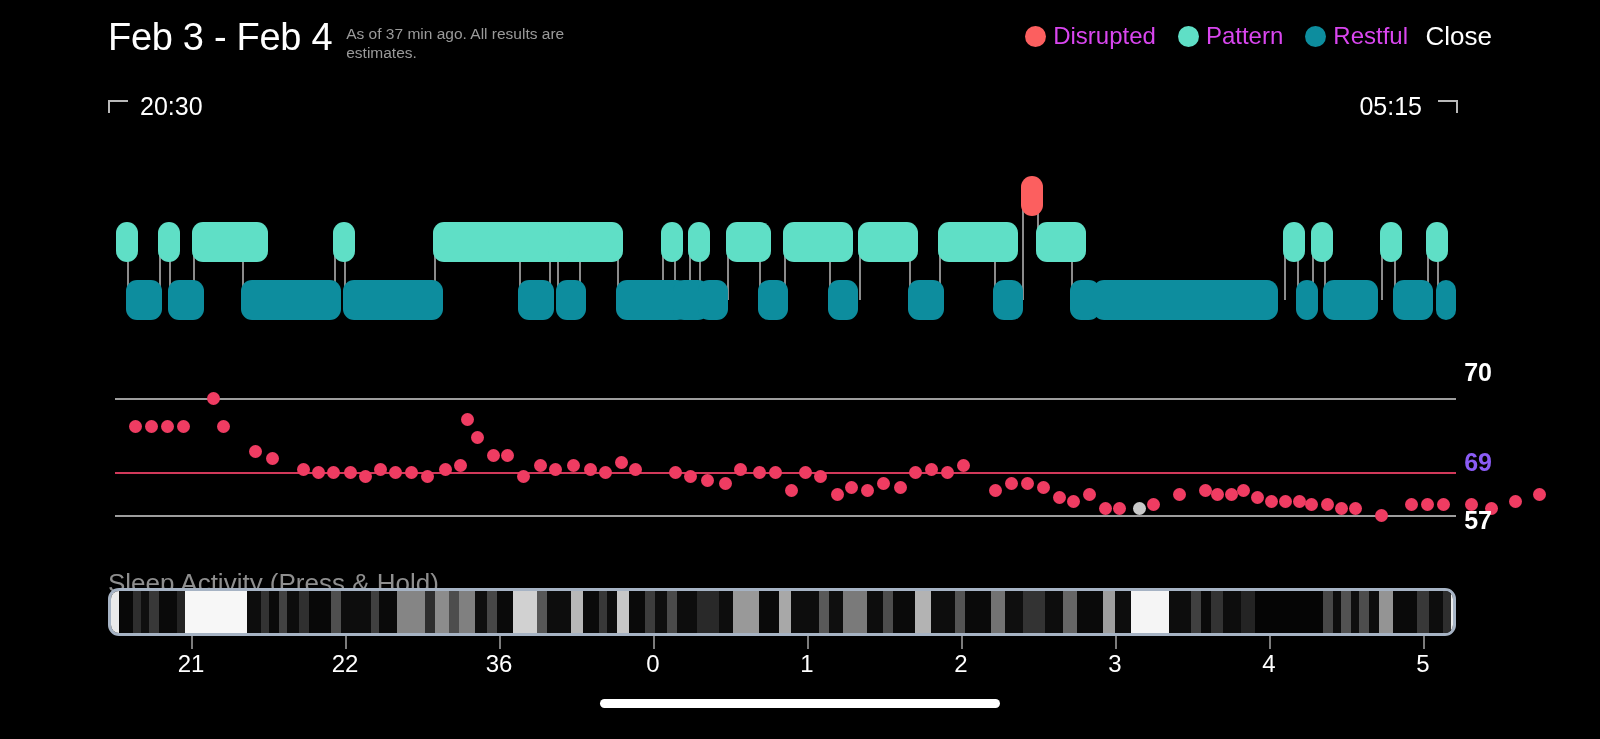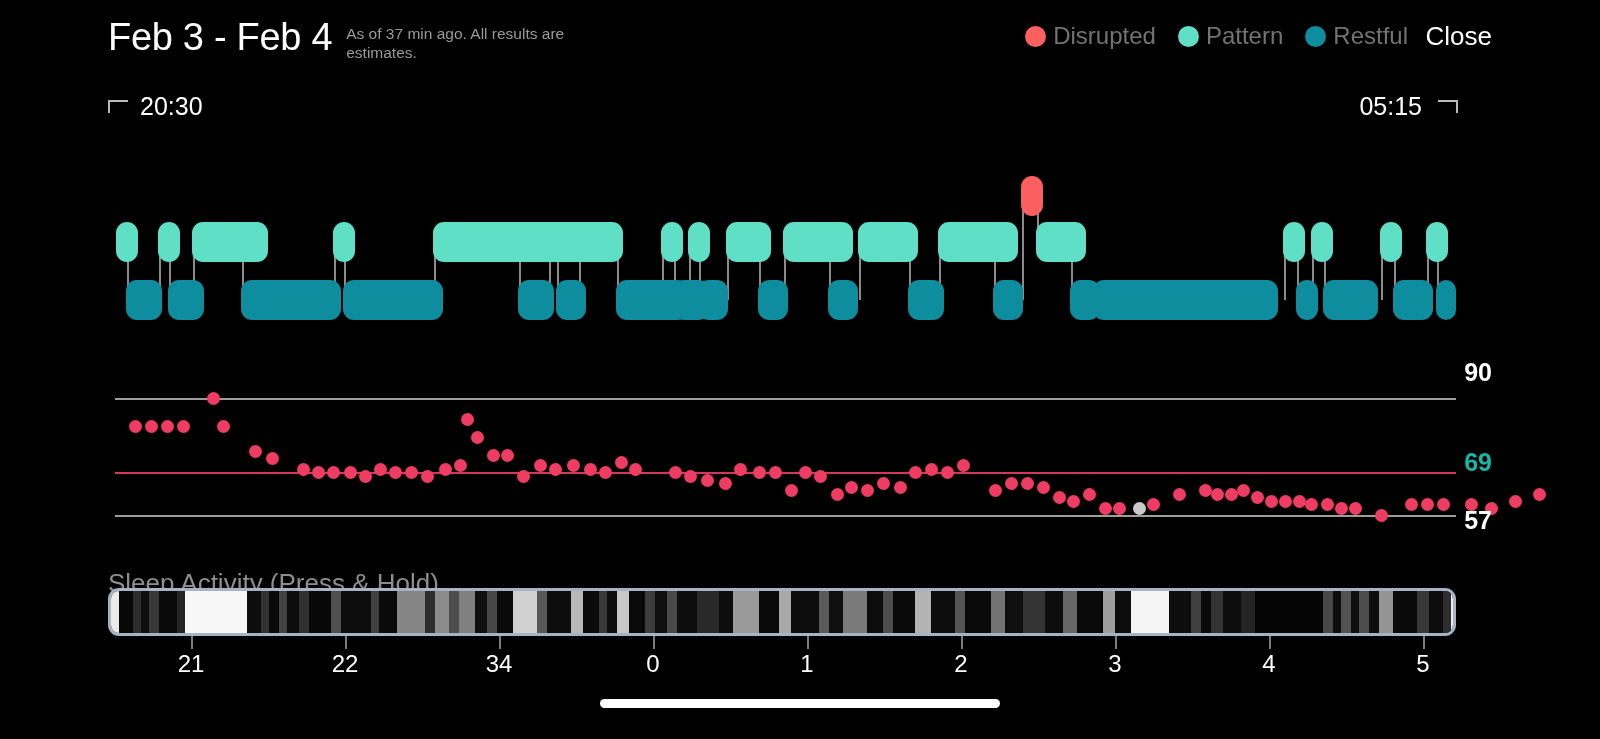--- a/index.html
+++ b/index.html
@@ -15,21 +15,21 @@
   .header { position:absolute; left:0; top:0; width:1600px; height:78px; }
   .title-wrap { position:absolute; left:108px; top:12px; display:flex; align-items:flex-start; }
   .title { font-size:38px; color:#fff; font-weight:400; letter-spacing:-0.3px; line-height:50px; }
   .subtitle { margin-left:14px; margin-top:12px; font-size:15.5px; color:#9a9a9a;
               line-height:19px; width:270px; }
 
   .legend { position:absolute; right:192px; top:22px; display:flex; align-items:center; gap:0; }
   .legend-item { display:flex; align-items:center; margin-left:22px; }
   .legend-item:first-child { margin-left:0; }
   .legend-dot { width:21px; height:21px; border-radius:50%; display:inline-block; }
-  .legend-label { font-size:24px; color:#737373; margin-left:7px; font-weight:400; }
+  .legend-label { font-size:24px; color:#d946ef; margin-left:7px; font-weight:400; }
   .close-btn { position:absolute; right:108px; top:21px; font-size:26px; color:#fff;
                font-weight:400; cursor:pointer; background:none; border:none;
                font-family:"Liberation Sans", sans-serif; padding:0; }
 
   
   .time-row { position:absolute; left:108px; top:92px; width:1350px; height:32px; }
   .time-left { position:absolute; left:0; top:0; display:flex; align-items:center; }
   .time-right { position:absolute; right:0; top:0; display:flex; align-items:center; }
   .corner { width:20px; height:13px; }
   .corner-tl { border-left:2.5px solid #b9b9b9; border-top:2.5px solid #b9b9b9; }
@@ -53,21 +53,21 @@
   .seg.disrupted{ background:#fc5f5f; }
 
   
   .hr { position:absolute; left:115px; top:380px; width:1341px; height:160px; }
   .hr-line { position:absolute; left:0; height:2px; width:1341px; }
   .hr-line.top    { background:#9d9d9d; }
   .hr-line.mid    { background:#d1395a; }
   .hr-line.bottom { background:#9d9d9d; }
   .hr-axis-label { position:absolute; font-size:25px; font-weight:600; }
   #hrlbl-90 { right:108px; top:358px; color:#fff; }
-  #hrlbl-69 { right:108px; top:448px; color:#14b8a6; }
+  #hrlbl-69 { right:108px; top:448px; color:#8b5cf6; }
   #hrlbl-57 { right:108px; top:506px; color:#fff; }
   .hr-dot { position:absolute; width:13px; height:13px; border-radius:50%; background:#ef3c62; }
   .hr-dot.selected { background:#c9c9c9; }
 
   
   .activity-wrap { position:absolute; left:108px; top:588px; width:1348px; height:48px;
                    border:3px solid #a6b3c4; border-radius:11px; background:#000;
                    overflow:hidden; }
   .act-band { position:absolute; top:0; height:100%; }
 
@@ -280,21 +280,21 @@
       <div class="hr-dot" style="left: 1234px; top: 122px;"></div>
       <div class="hr-dot" style="left: 1260px; top: 129.111px;"></div>
       <div class="hr-dot" style="left: 1290px; top: 118.444px;"></div>
       <div class="hr-dot" style="left: 1306px; top: 118.444px;"></div>
       <div class="hr-dot" style="left: 1322px; top: 118.444px;"></div>
       <div class="hr-dot" style="left: 1350px; top: 118.444px;"></div>
       <div class="hr-dot" style="left: 1370px; top: 122px;"></div>
       <div class="hr-dot" style="left: 1394px; top: 114.889px;"></div>
       <div class="hr-dot" style="left: 1418px; top: 107.778px;"></div>
     </div>
-  <div class="hr-axis-label" id="hrlbl-90">90</div>
+  <div class="hr-axis-label" id="hrlbl-90">70</div>
   <div class="hr-axis-label" id="hrlbl-69">69</div>
   <div class="hr-axis-label" id="hrlbl-57">57</div>
 
   <div class="activity-wrap" id="activity-strip">
       <div class="act-band" style="left: 0px; width: 8px; background: rgb(235, 235, 235);"></div>
       <div class="act-band" style="left: 8px; width: 14px; background: rgb(8, 8, 8);"></div>
       <div class="act-band" style="left: 22px; width: 8px; background: rgb(46, 46, 46);"></div>
       <div class="act-band" style="left: 30px; width: 8px; background: rgb(15, 15, 15);"></div>
       <div class="act-band" style="left: 38px; width: 10px; background: rgb(56, 56, 56);"></div>
       <div class="act-band" style="left: 48px; width: 18px; background: rgb(10, 10, 10);"></div>
@@ -377,21 +377,21 @@
       <div class="act-band" style="left: 1332px; width: 8px; background: rgb(46, 46, 46);"></div>
       <div class="act-band" style="left: 1340px; width: 8px; background: rgb(235, 235, 235);"></div>
     </div>
 
   <div class="axis" id="x-axis">
       <div class="axis-tick" style="left: 83px;"></div>
       <div class="axis-label" style="left: 83px;">21</div>
       <div class="axis-tick" style="left: 237px;"></div>
       <div class="axis-label" style="left: 237px; text-align: right;">22</div>
       <div class="axis-tick" style="left: 391px;"></div>
-      <div class="axis-label" style="left: 391px;">34</div>
+      <div class="axis-label" style="left: 391px;">36</div>
       <div class="axis-tick" style="left: 545px;"></div>
       <div class="axis-label" style="left: 545px;">0</div>
       <div class="axis-tick" style="left: 699px;"></div>
       <div class="axis-label" style="left: 699px;">1</div>
       <div class="axis-tick" style="left: 853px;"></div>
       <div class="axis-label" style="left: 853px;">2</div>
       <div class="axis-tick" style="left: 1007px;"></div>
       <div class="axis-label" style="left: 1007px;">3</div>
       <div class="axis-tick" style="left: 1161px;"></div>
       <div class="axis-label" style="left: 1161px;">4</div>

